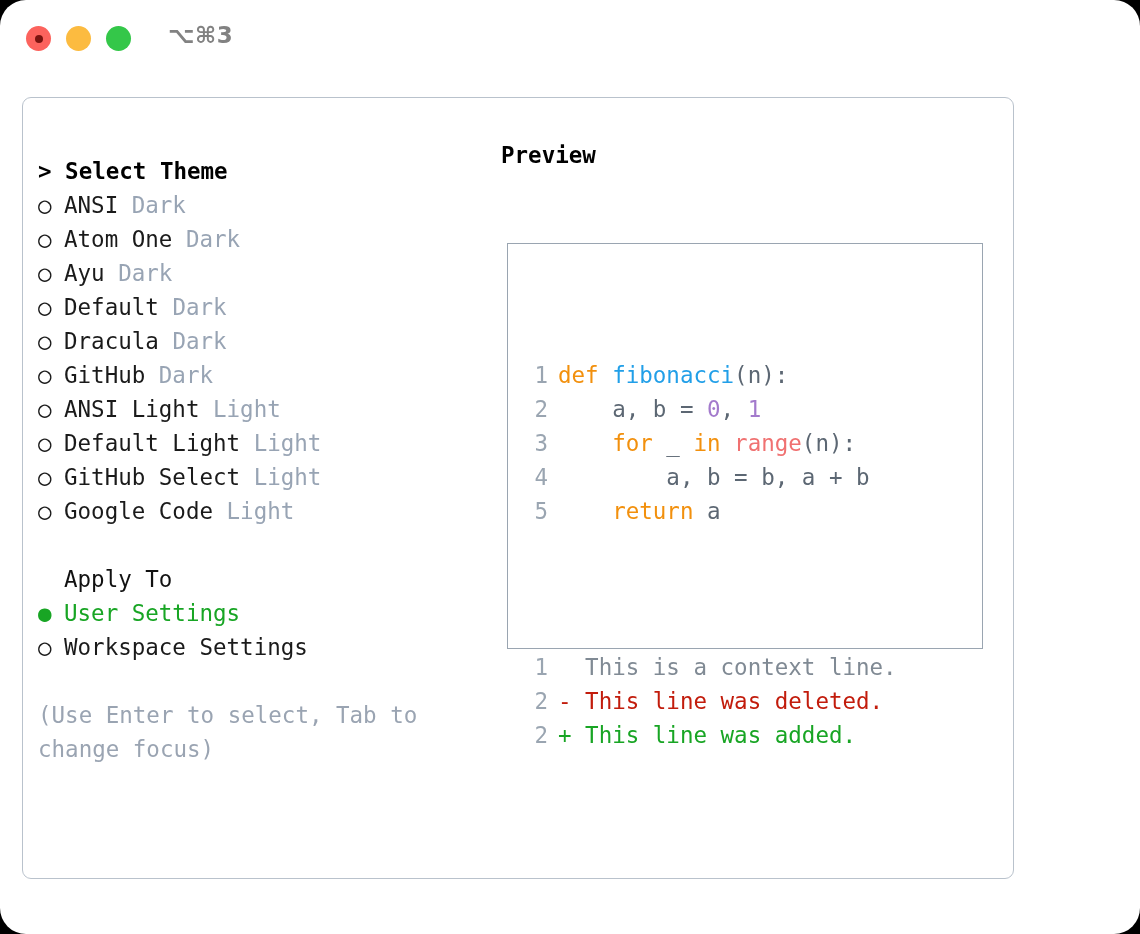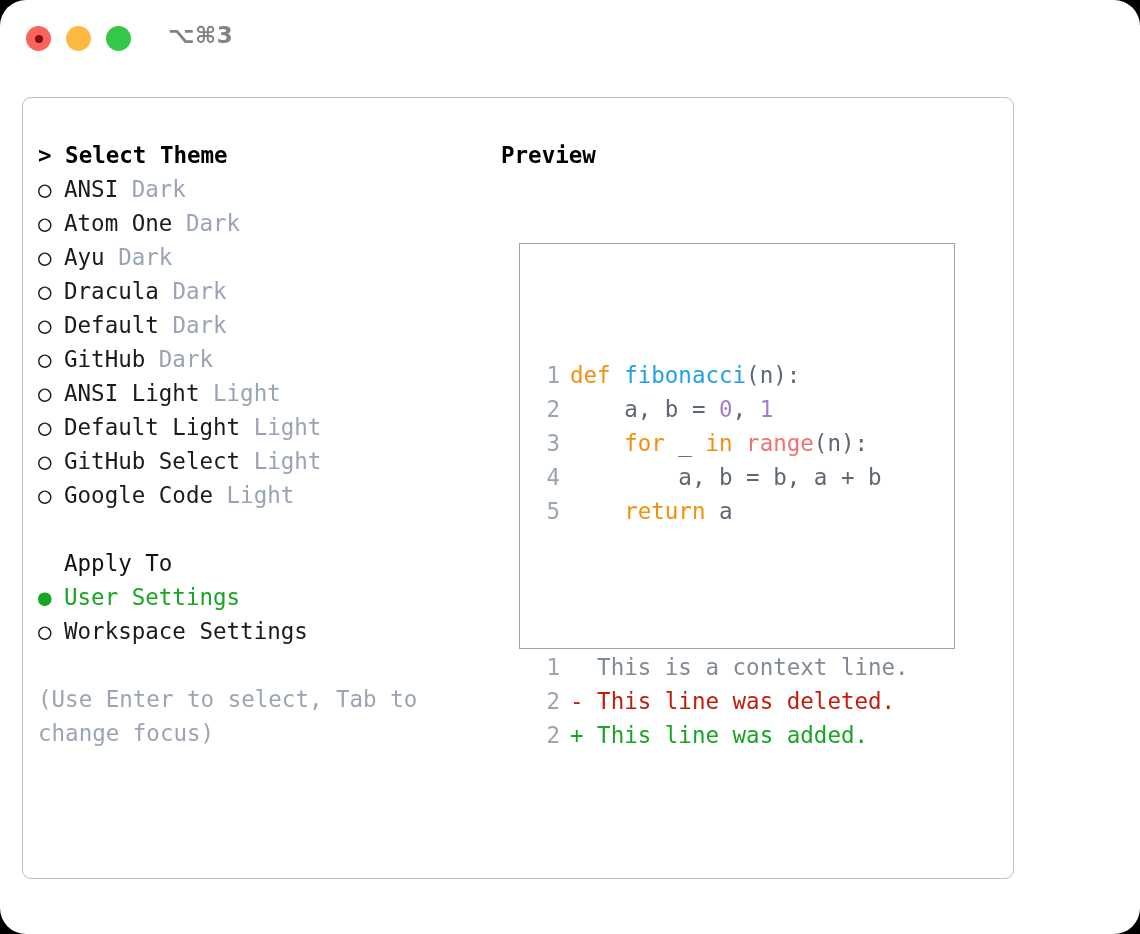--- a/index.html
+++ b/index.html
@@ -73,21 +73,21 @@
     border: 1.5px solid #b9c2cc;
     border-radius: 9px;
     box-sizing: border-box;
     background: #ffffff;
   }
 
   
   .left-col {
     position: absolute;
     left: 15px;
-    top: 40px;
+    top: 56px;
     width: 430px;
   }
 
   .row {
     font-size: 22.5px;
     line-height: 34px;
     white-space: pre;
     color: #1a1a1a;
   }
 
@@ -140,23 +140,23 @@
   .preview-title {
     font-size: 22.5px;
     line-height: 34px;
     font-weight: bold;
     color: #000000;
     white-space: pre;
   }
 
   .preview-box {
     position: absolute;
-    left: 18px;
+    left: 6px;
     top: 105px;
-    width: 436px;
+    width: 476px;
     height: 406px;
     border: 1.5px solid #9aa5b1;
     box-sizing: border-box;
     background: #ffffff;
   }
 
   .code {
     position: absolute;
     left: 14px;
     top: 46px;
@@ -197,22 +197,22 @@
   </div>
 
   <div class="panel">
 
     <div class="left-col">
       <div class="header-row">&gt; Select Theme</div>
       <div id="theme-list">
           <div class="row"><span class="bullet">○</span><span class="name">ANSI</span> <span class="variant">Dark</span></div>
           <div class="row"><span class="bullet">○</span><span class="name">Atom One</span> <span class="variant">Dark</span></div>
           <div class="row"><span class="bullet">○</span><span class="name">Ayu</span> <span class="variant">Dark</span></div>
+          <div class="row"><span class="bullet">○</span><span class="name">Default</span> <span class="variant">Dark</span></div>
           <div class="row"><span class="bullet">○</span><span class="name">Dracula</span> <span class="variant">Dark</span></div>
-          <div class="row"><span class="bullet">○</span><span class="name">Default</span> <span class="variant">Dark</span></div>
           <div class="row"><span class="bullet">○</span><span class="name">GitHub</span> <span class="variant">Dark</span></div>
           <div class="row"><span class="bullet">○</span><span class="name">ANSI Light</span> <span class="variant">Light</span></div>
           <div class="row"><span class="bullet">○</span><span class="name">Default Light</span> <span class="variant">Light</span></div>
           <div class="row"><span class="bullet">○</span><span class="name">GitHub Select</span> <span class="variant">Light</span></div>
           <div class="row"><span class="bullet">○</span><span class="name">Google Code</span> <span class="variant">Light</span></div>
         </div>
 
       <div class="section-gap"></div>
 
       <div class="apply-head">Apply To</div>

